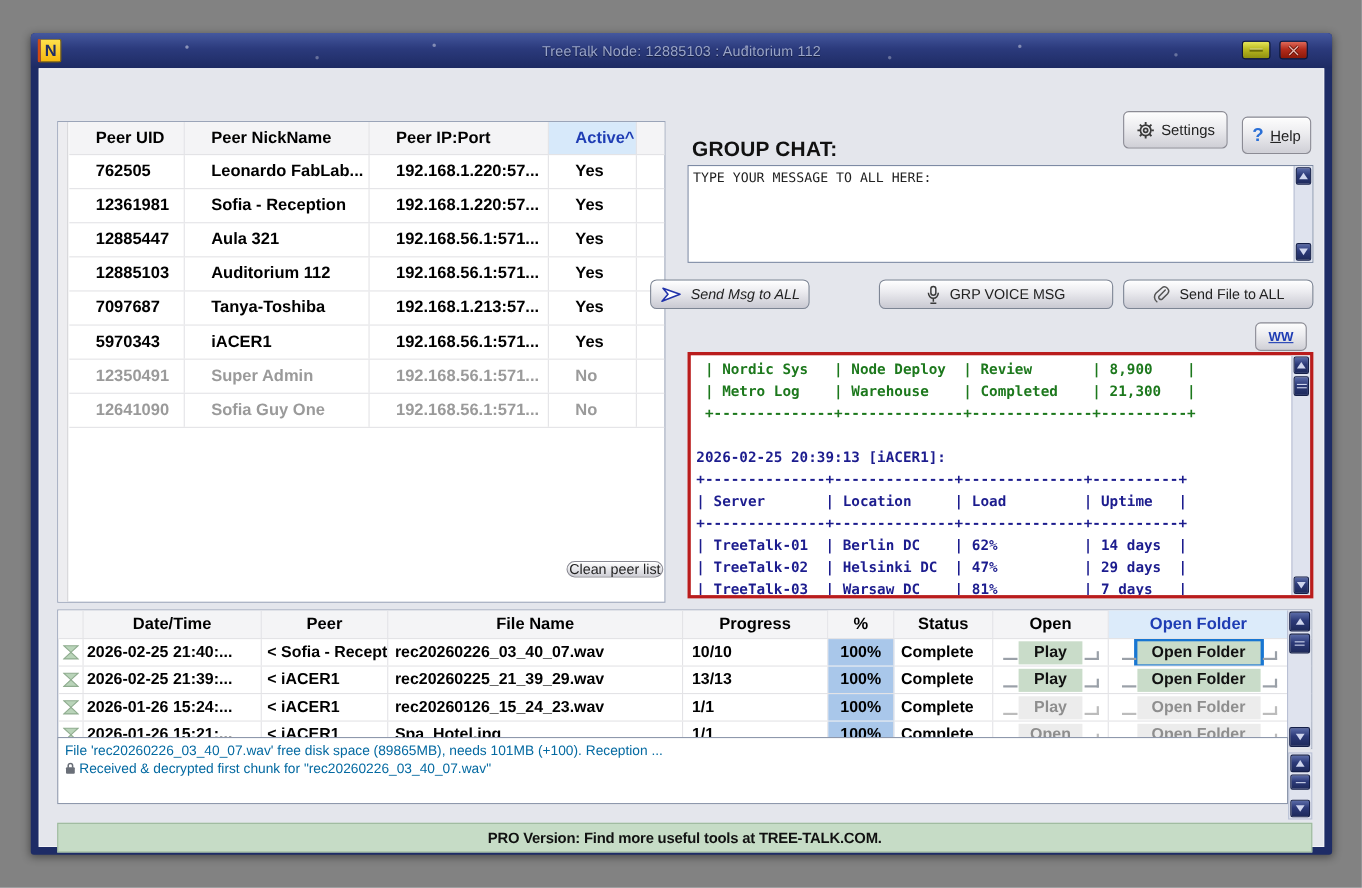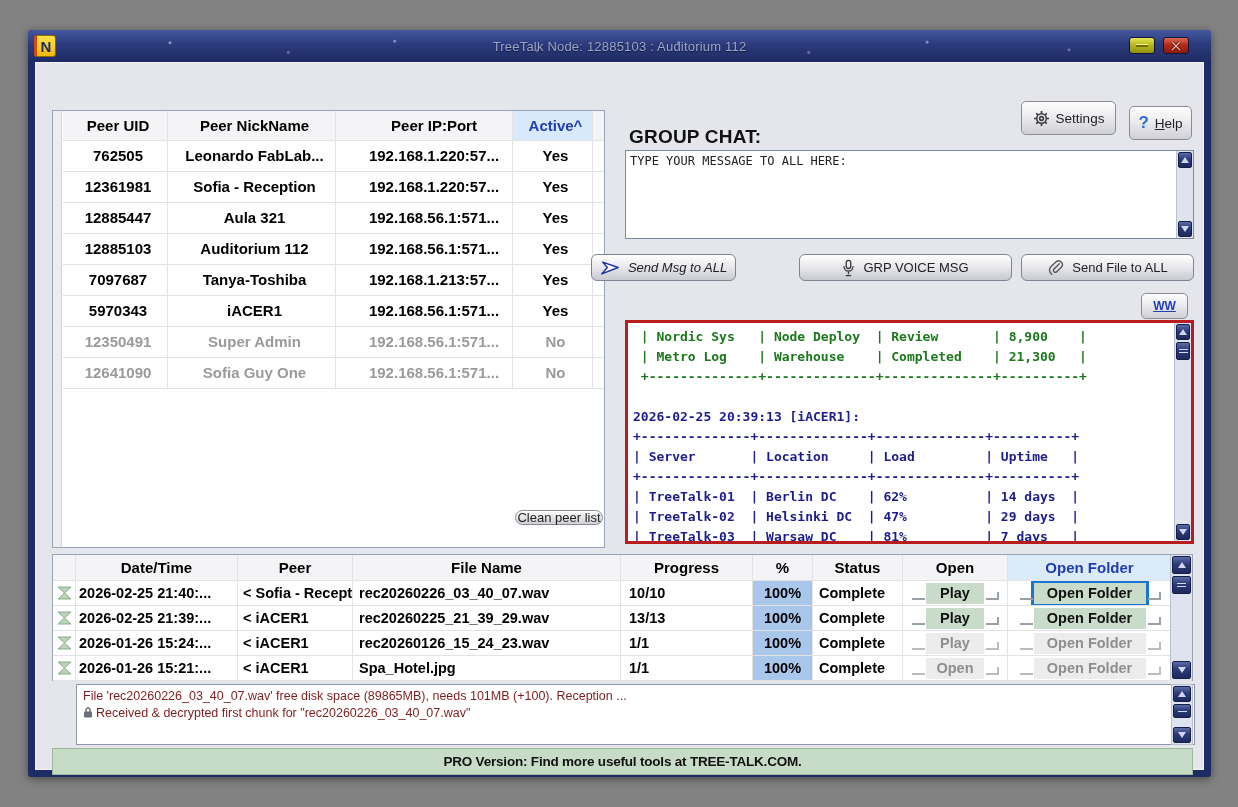--- a/index.html
+++ b/index.html
@@ -36,22 +36,22 @@
   .content { position:absolute; left:7px; top:32px; right:7px; bottom:7px; background:#e4e6ec;
              box-shadow:inset 0 0 0 1px #f2f3f7; }
 
   
   .peer-panel { position:absolute; left:17px; top:48px; width:553px; height:438px;
                 background:#fff; border:1px solid #9aa4b8; }
   .peer-gutter { position:absolute; left:0; top:0; bottom:0; width:9px; background:#ededf0; border-right:1px solid #d6d6da; }
   .peer-table { position:absolute; left:10px; top:0; right:0; bottom:0; font-weight:bold; font-size:15px; }
   .prow { display:flex; height:31px; line-height:30px; border-bottom:1px solid #e3e3e6; }
   .prow.header { height:30px; background:#f4f4f6; }
-  .pc { padding-left:6px; border-right:1px solid #e3e3e6; overflow:hidden; white-space:nowrap;text-align:center; }
-  .pc.c1{ width:105px; } .pc.c2{ width:168px; } .pc.c3{ width:163px;margin-left:14px; } .pc.c4{ width:80px; }
+  .pc { padding-left:24px; border-right:1px solid #e3e3e6; overflow:hidden; white-space:nowrap; }
+  .pc.c1{ width:105px; } .pc.c2{ width:168px; } .pc.c3{ width:163px; } .pc.c4{ width:80px; }
   .prow.header .pc.c4 { background:#d7e9fa; color:#1f3db4; }
   .prow.inactive { color:#9a9a9a; }
   .clean-btn { position:absolute; left:480px; top:448px; width:88px; height:15px; border-radius:9px;
                background:linear-gradient(#fdfdfd,#e9e9ec 45%,#cfcfd6); border:1px solid #8b8b94;
                box-shadow:inset 0 1px 0 #fff; font-size:13px; color:#222;
                display:flex; align-items:center; justify-content:center; }
 
   
   .grp-title { position:absolute; left:594px; top:64px; font-size:19px; font-weight:800; color:#111; letter-spacing:.2px; }
   .tool-btn { position:absolute; height:34px; border-radius:5px; border:1px solid #8b8b94;
@@ -112,22 +112,22 @@
   .mini-btn { position:relative; height:21px; display:flex; align-items:center; justify-content:center;
               font-weight:bold; font-size:14.5px; color:#111; background:#c9dcc9; padding:0 4px; }
   .mini-btn .wingL, .mini-btn .wingR { position:absolute; bottom:4px; width:13px; height:8px; border-bottom:2px solid #9aa0a8; }
   .mini-btn .wingL { left:-14px; } .mini-btn .wingR { right:-15px; border-right:2px solid #9aa0a8; }
   .mini-btn.disabled { background:#ececec; color:#8e8e8e; }
   .mini-btn.disabled .wingL, .mini-btn.disabled .wingR { border-color:#bcbcbc; }
   .mini-btn.focused { box-shadow:0 0 0 3px #1876d2; }
   .btn-play { width:58px; } .btn-folder { width:112px; }
 
   
-  .status-box { position:absolute; left:17px; top:622px; width:1119px; height:61px; background:#fff; border:1px solid #8e98ac;
-                font-size:12.5px; color:#7f1d1d; padding:3px 6px; line-height:17px;margin-left:24px; }
+  .status-box { position:absolute; left:17px; top:608px; width:1119px; height:61px; background:#fff; border:1px solid #8e98ac;
+                font-size:12.5px; color:#0369a1; padding:3px 6px; line-height:17px; }
   .status-scroll { position:absolute; left:1136px; top:622px; width:22px; height:61px; background:#dfe3ee; border:1px solid #b9c0d4; }
   .status-scroll .sb-btn { height:16px; }
   .status-scroll .sb-thumb { top:19px; height:14px; }
   .lock-icon { display:inline-block; vertical-align:-1px; margin-right:3px; }
   .banner { position:absolute; left:17px; top:686px; width:1141px; height:27px; background:#c6dcc6;
             border:1px solid #9db89d; display:flex; align-items:center; justify-content:center;
             font-weight:bold; font-size:13.5px; letter-spacing:-.2px; color:#111; }
 </style>
 </head>
 <body>

